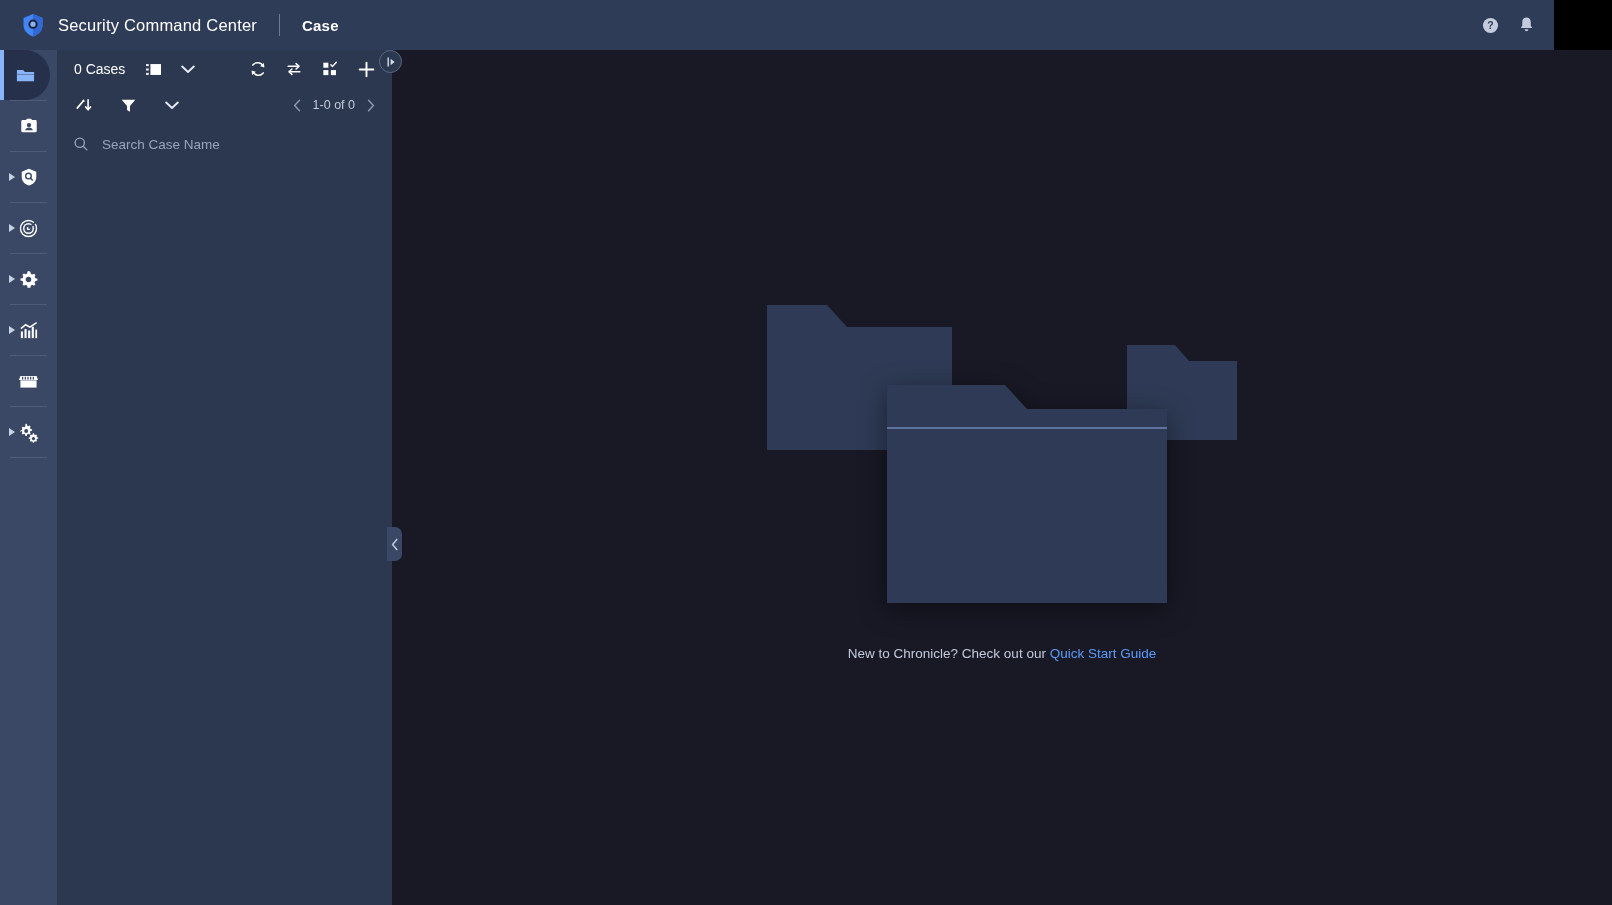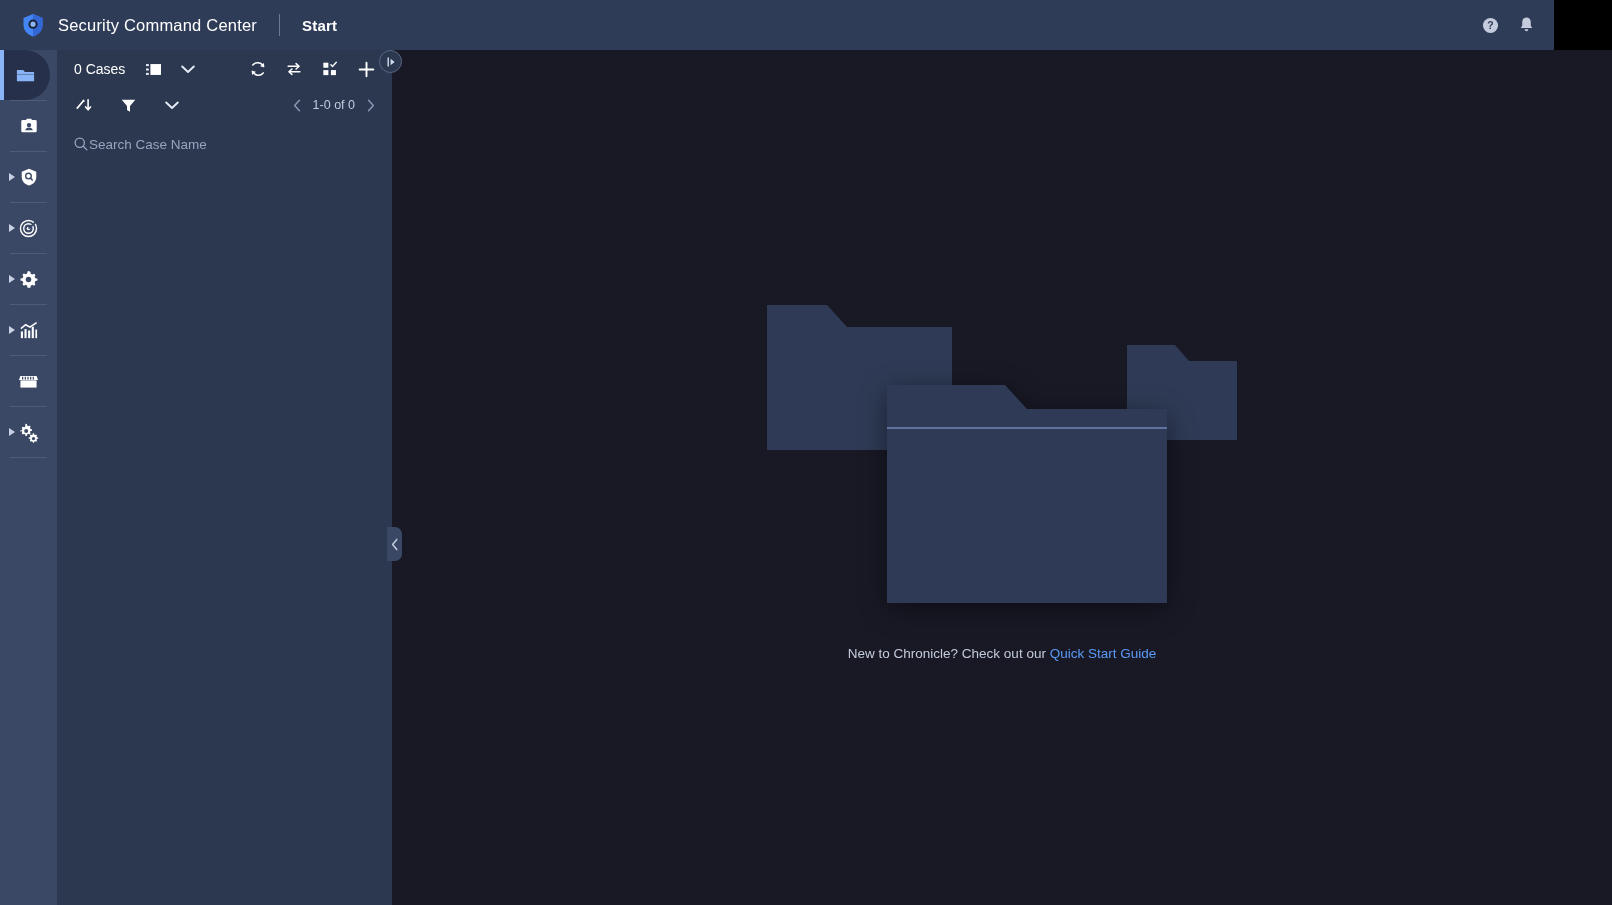--- a/index.html
+++ b/index.html
@@ -174,20 +174,21 @@
   .pager-btn {
     width: 20px; height: 20px;
     display: flex; align-items: center; justify-content: center;
     cursor: pointer;
   }
   .search-row {
     height: 44px;
     display: flex;
     align-items: center;
     padding: 0 14px 0 16px;
+    gap: 13px;
   }
   .search-input {
     flex: 1;
     background: transparent;
     border: none;
     outline: none;
     color: #C9D2E4;
     font-size: 13.5px;
     font-family: "Liberation Sans", sans-serif;
   }
@@ -283,21 +284,21 @@
         <svg width="26" height="26" viewBox="0 0 26 26">
           <path d="M13 2 L22.5 6 V13 C22.5 18.6 18.4 22.8 13 24.4 C7.6 22.8 3.5 18.6 3.5 13 V6 Z" fill="#4285F4"></path>
           <path d="M13 2 L22.5 6 V13 C22.5 18.6 18.4 22.8 13 24.4 Z" fill="#3367D6"></path>
           <circle cx="13" cy="12.2" r="4.6" fill="#1A2233"></circle>
           <circle cx="13" cy="12.2" r="2.6" fill="#8AB4F8"></circle>
         </svg>
       </span>
       <span class="brand-title">Security Command Center</span>
     </div>
     <div class="header-sep"></div>
-    <div class="header-section">Start</div>
+    <div class="header-section">Case</div>
 
     <div class="header-right">
       <div class="hdr-icon">
         <svg width="17" height="17" viewBox="0 0 18 18">
           <circle cx="9" cy="9" r="8" fill="#C3CBDC"></circle>
           <text x="9" y="13.2" font-family="Liberation Sans, sans-serif" font-size="11" font-weight="bold" fill="#2F3C57" text-anchor="middle">?</text>
         </svg>
       </div>
       <div class="hdr-icon">
         <svg width="17" height="18" viewBox="0 0 18 19">

